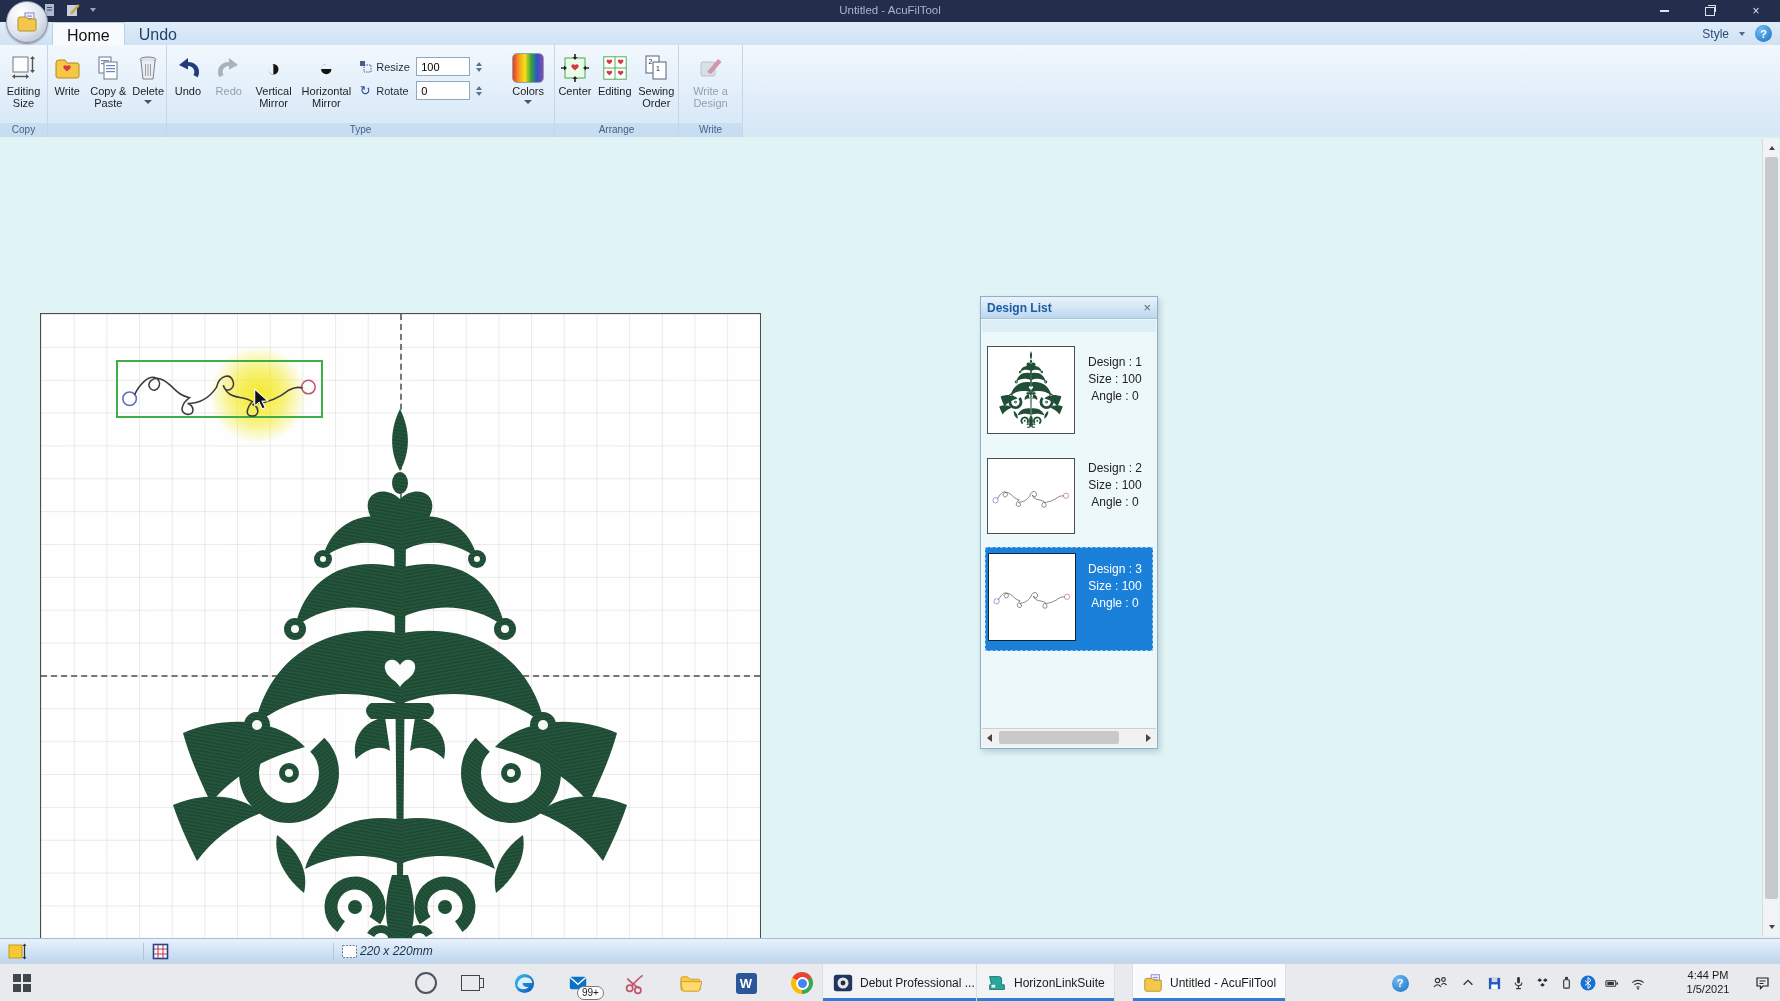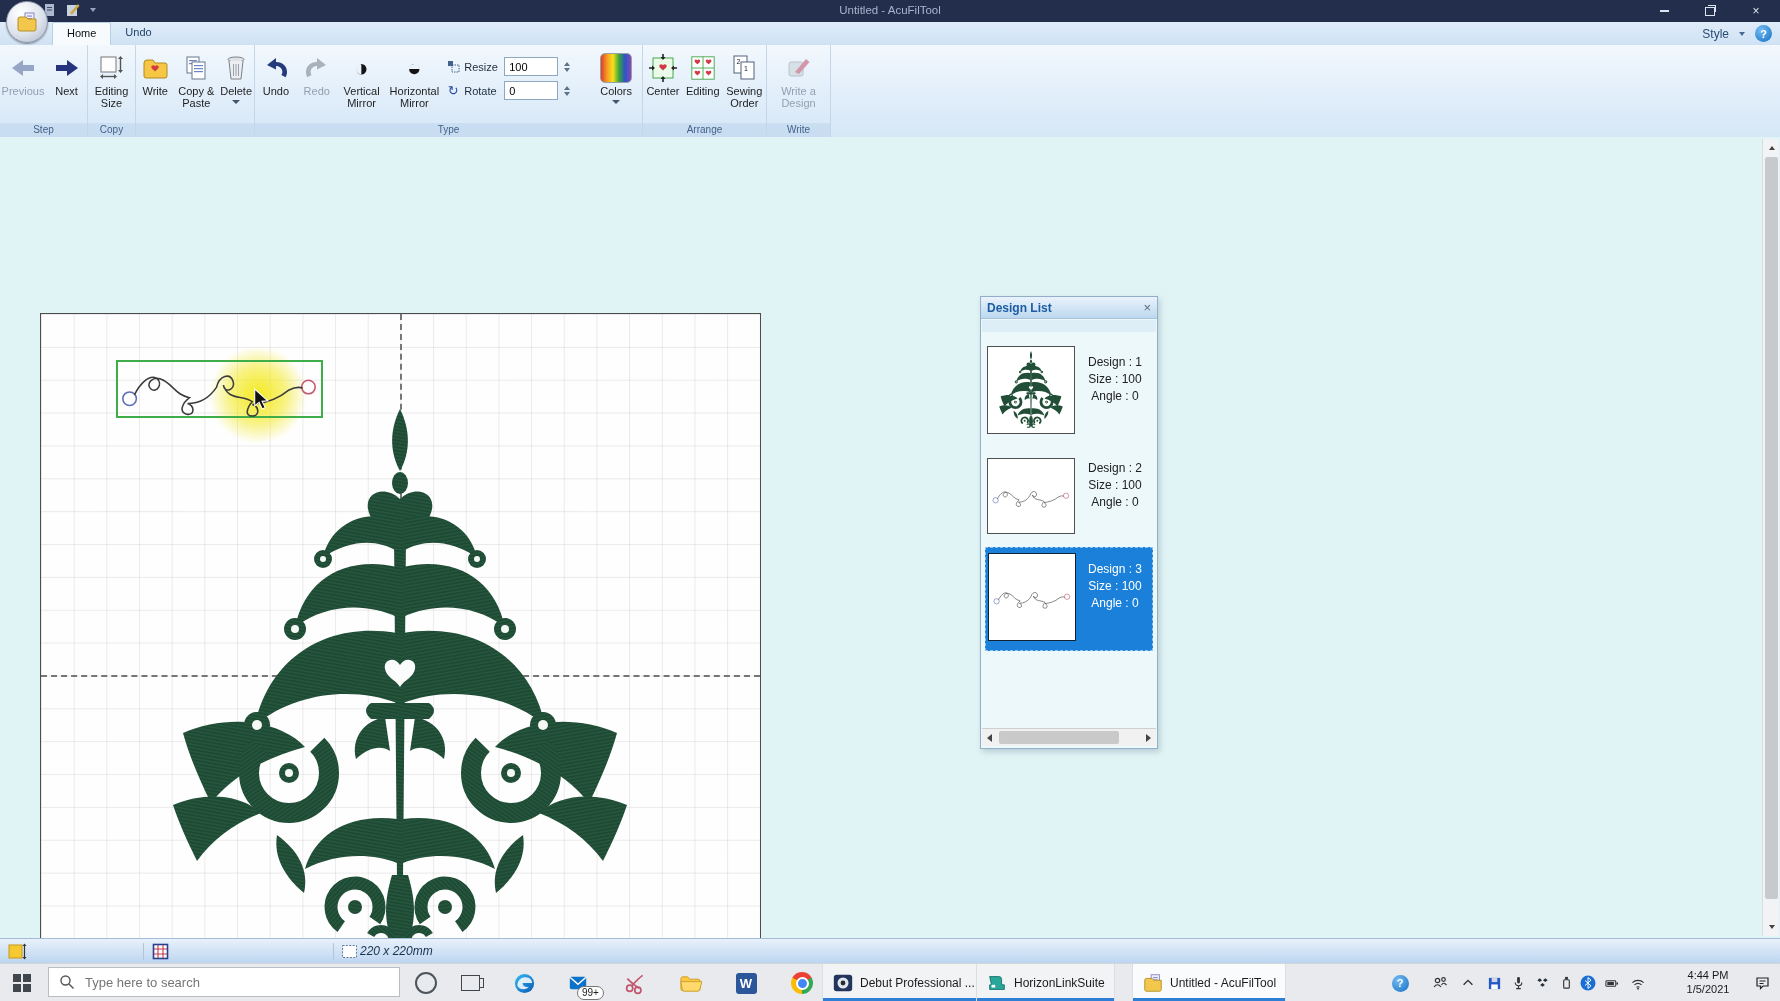--- a/index.html
+++ b/index.html
@@ -20,21 +20,21 @@
 
   
   .appbtn{left:6px;top:1px;width:40px;height:40px;border-radius:50%;z-index:30;
     background:radial-gradient(circle at 35% 28%,#ffffff,#dde3ec 55%,#b6bfd0 90%);
     border:1px solid #8791a8;box-shadow:0 1px 2px rgba(0,0,0,.4);
     display:flex;align-items:center;justify-content:center;}
 
   
   .tabrow{left:0;top:22px;width:1780px;height:23px;background:linear-gradient(#e0ecf9,#cfe2f4);border-bottom:1px solid #bdd3e9;}
   .tabs{left:52px;top:0;height:23px;display:flex;}
-  .tab{padding:4px 14px 0;font-size:11px;color:#23436b;}
+  .tab{padding:4px 14px 0;font-size:16px;color:#23436b;}
   .tab.active{background:#f8fbfe;border:1px solid #b9cfe4;border-bottom:none;border-radius:2px 2px 0 0;color:#111;}
   .tab-right{right:8px;top:3px;display:flex;align-items:center;gap:10px;font-size:12px;color:#2a4c74;}
   .dcaret{width:0;height:0;border-left:3.5px solid transparent;border-right:3.5px solid transparent;border-top:4px solid #4a6a92;}
   .helpc{width:17px;height:17px;border-radius:50%;color:#fff;font-size:11px;font-weight:bold;
     background:radial-gradient(circle at 35% 30%,#74bbf2,#1270c2);display:flex;align-items:center;justify-content:center;}
 
   
   .ribbon{left:0;top:45px;width:1780px;height:92px;display:flex;
     background:linear-gradient(#f2f8fd,#e1eefa 55%,#d6e7f6);border-bottom:1px solid #b6cce2;}
   .rgroup{display:flex;flex-direction:column;border-right:1px solid #c4d6e8;box-sizing:border-box;}
@@ -239,41 +239,20 @@
   </div>
   <div class="abs tab-right">
     <span>Style</span>
     <span class="dcaret"></span>
     <span class="helpc">?</span>
   </div>
 </div>
 
 <div class="abs ribbon">
 
-  <div class="rgroup" style="width:88px">
-    <div class="rbody">
-      <div class="bigbtn dis" style="width:42px">
-        <span class="bicon">
-          <svg width="28" height="22" viewBox="0 0 28 22">
-              <path d="M3,11 L14,3 L14,8 L25,8 L25,14 L14,14 L14,19 Z" fill="#97a6c6"></path>
-            </svg>
-        </span>
-          <span>Previous</span>
-      </div>
-      <div class="bigbtn" style="width:40px">
-        <span class="bicon">
-          <svg width="28" height="22" viewBox="0 0 28 22">
-              <path d="M25,11 L14,3 L14,8 L3,8 L3,14 L14,14 L14,19 Z" fill="#26337d"></path>
-            </svg>
-        </span>
-          <span>Next</span>
-      </div>
-    </div>
-    <div class="rlabel">Step</div>
-  </div>
 
   <div class="rgroup" style="width:48px">
     <div class="rbody">
       <div class="bigbtn" style="width:46px">
         <span class="bicon">
           <svg width="26" height="26" viewBox="0 0 26 26">
               <rect x="2" y="2" width="15" height="15" fill="#fdfdfd" stroke="#777"></rect>
               <path d="M21.5,3 v13" stroke="#555" stroke-width="1.4"></path>
               <path d="M21.5,1 l-2.5,3 h5 Z M21.5,18 l-2.5,-3 h5 Z" fill="#555"></path>
               <path d="M3,21.5 h13" stroke="#555" stroke-width="1.4"></path>
@@ -562,27 +541,20 @@
 
 <div class="abs taskbar">
   <span class="abs tico" style="left:10px">
     <span class="startic">
         <div></div>
         <div></div>
         <div></div>
         <div></div>
       </span>
   </span>
-  <div class="abs searchbox">
-    <svg width="16" height="16" viewBox="0 0 16 16">
-      <circle cx="6.5" cy="6.5" r="4.5" fill="none" stroke="#555" stroke-width="1.4"></circle>
-      <line x1="10" y1="10" x2="14.5" y2="14.5" stroke="#555" stroke-width="1.4"></line>
-    </svg>
-    <input placeholder="Type here to search" style="">
-  </div>
   <span class="abs tico" style="left:414px">
       <span class="cortana"></span>
     </span>
   <span class="abs tico" style="left:458px">
       <span class="tvico"></span>
     </span>
 
   <span class="abs tico" style="left:512px">
     <svg width="23" height="23" viewBox="0 0 24 24">
       <circle cx="12" cy="12" r="10" fill="url(#gEdge)"></circle>

